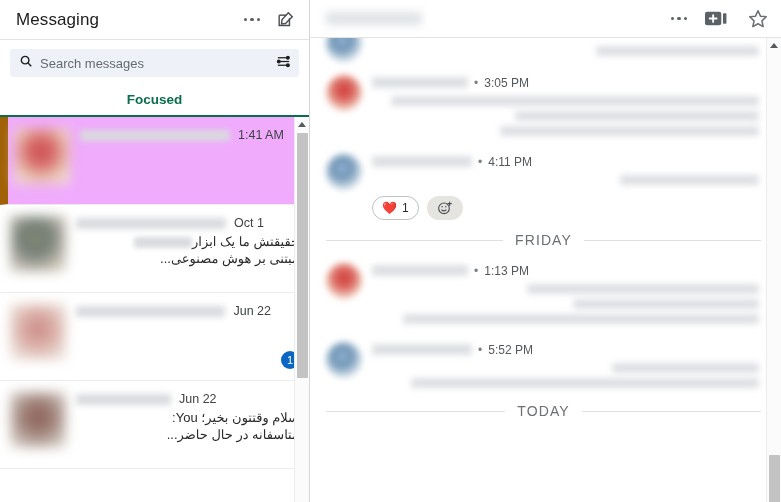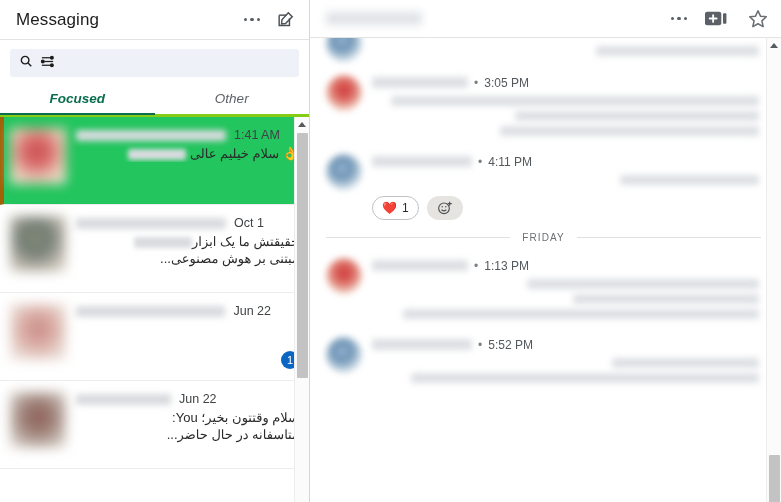--- a/index.html
+++ b/index.html
@@ -42,38 +42,38 @@
     height: 28px; background: #eef2f8; border-radius: 3px;
     display: flex; align-items: center; padding: 0 8px 0 9px; gap: 7px;
   }
   .search-input {
     border: none; background: transparent; outline: none; flex: 1;
     font-family: "Liberation Sans", sans-serif;
     font-size: 13px; color: #3b3b3b;
   }
   .search-input::placeholder { color: #666b70; }
 
-  .tabs { display: flex; height: 34px; border-bottom: 3px solid #84cc16; font-style: italic; }
+  .tabs { display: flex; height: 34px; border-bottom: 1px solid #84cc16; }
   .tab {
     flex: 1; display: flex; align-items: center; justify-content: center;
     font-size: 13.5px; color: #5c6166; cursor: pointer; position: relative;
   }
   .tab.active { color: #0a6e4e; font-weight: bold; }
   .tab.active::after {
     content: ""; position: absolute; left: 0; right: 0; bottom: -1px;
     height: 2.5px; background: #0a6e4e;
   }
 
   .conv-list { flex: 1; overflow: hidden; position: relative; }
   .conv {
     display: flex; padding: 11px 10px 11px 10px; gap: 10px;
     border-bottom: 1px solid #ededed; position: relative; cursor: pointer;
     height: 88px;
   }
-  .conv.selected { background: #22c55e; border-left: 4px solid #a16207; padding-left: 6px; }
+  .conv.selected { background: #f0abfc; border-left: 8px solid #a16207; padding-left: 6px; }
   .avatar-sq {
     width: 56px; height: 56px; min-width: 56px; border-radius: 2px;
     filter: blur(6px); overflow: hidden;
   }
   .av-a { background: radial-gradient(circle at 48% 42%, #c94a4a 0%, #d96f6f 32%, #e8c3b0 62%, #f4ece4 100%); }
   .av-b { background: radial-gradient(circle at 45% 40%, #8b8f7a 0%, #6f7a72 30%, #b9b4a8 65%, #ece8e0 100%); }
   .av-c { background: radial-gradient(circle at 50% 45%, #c98a86 0%, #d9a9a2 35%, #e6d4cc 70%, #f2ece8 100%); }
   .av-d { background: radial-gradient(circle at 50% 45%, #8f5f5a 0%, #9a7b72 32%, #c2b5ad 68%, #ece7e2 100%); }
   .conv-body { flex: 1; min-width: 0; display: flex; flex-direction: column; gap: 3px; }
   .conv-top { display: flex; align-items: flex-start; }
@@ -162,21 +162,21 @@
   }
   .add-reaction {
     width: 36px; height: 24px; border-radius: 12px; background: #e6e4e0;
     display: flex; align-items: center; justify-content: center; cursor: pointer;
   }
   .divider {
     display: flex; align-items: center; gap: 12px; padding: 6px 20px 6px 16px;
   }
   .divider .ln { flex: 1; height: 1px; background: #e0e0e0; }
   .divider .lbl {
-    font-size: 10px; color: #6b7074; letter-spacing: 1.1px;
+    font-size: 14px; color: #6b7074; letter-spacing: 1.1px;
   }
   .top-partial { padding-top: 0; }
 </style>
 </head>
 <body>
 
 <div class="app">
 
   <div class="left-panel">
 
@@ -201,51 +201,46 @@
     </div>
 
     <div class="search-wrap">
       <div class="search-box">
         <span>
           <svg width="14" height="14" viewBox="0 0 24 24" fill="none" stroke="#1d1d1d" stroke-width="2.4">
             <circle cx="10.5" cy="10.5" r="6.5"></circle>
               <path d="M15.5 15.5L21 21"></path>
           </svg>
         </span>
+        <input class="search-input" type="text" placeholder="Search messages" style="">
         <span>
           <svg width="15" height="15" viewBox="0 0 24 24" fill="none" stroke="#1d1d1d" stroke-width="2">
             <path d="M3 6h14"></path>
               <circle cx="19" cy="6" r="2.2" fill="#1d1d1d"></circle>
             <path d="M7 12h14"></path>
               <circle cx="4.5" cy="12" r="2.2" fill="#1d1d1d"></circle>
             <path d="M3 18h14"></path>
               <circle cx="19" cy="18" r="2.2" fill="#1d1d1d"></circle>
           </svg>
         </span>
       </div>
     </div>
 
     <div class="tabs">
       <div class="tab active">Focused</div>
-      <div class="tab">Other</div>
     </div>
 
     <div class="conv-list">
 
       <div class="conv selected">
         <div class="avatar-sq av-a"></div>
         <div class="conv-body">
           <div class="conv-top">
             <div class="name-blur"></div>
             <div class="conv-time">1:41 AM</div>
-          </div>
-          <div class="snippet">
-            <span>👌</span>
-            <span>سلام خیلیم عالی</span>
-            <span class="inline-blur"></span>
           </div>
         </div>
       </div>
 
       <div class="conv">
         <div class="avatar-sq av-b"></div>
         <div class="conv-body">
           <div class="conv-top">
             <div class="name-blur"></div>
             <div class="conv-time">Oct 1</div>
@@ -408,20 +403,25 @@
             <span class="msg-dot">•</span>
             <span class="msg-time">5:52 PM</span>
           </div>
           <div class="msg-text">
             <div class="tline" style="width:38%;"></div>
             <div class="tline" style="width:90%;"></div>
           </div>
         </div>
       </div>
 
+      <div class="divider">
+        <div class="ln"></div>
+        <div class="lbl">TODAY</div>
+        <div class="ln"></div>
+      </div>
 
       <div class="scrollbar" style="top:-38px;">
         <div class="sb-arrow" style="margin-top:38px;">
             <span></span>
           </div>
         <div class="sb-thumb" style="top:455px; height:66px;"></div>
       </div>
     </div>
   </div>
 </div>

